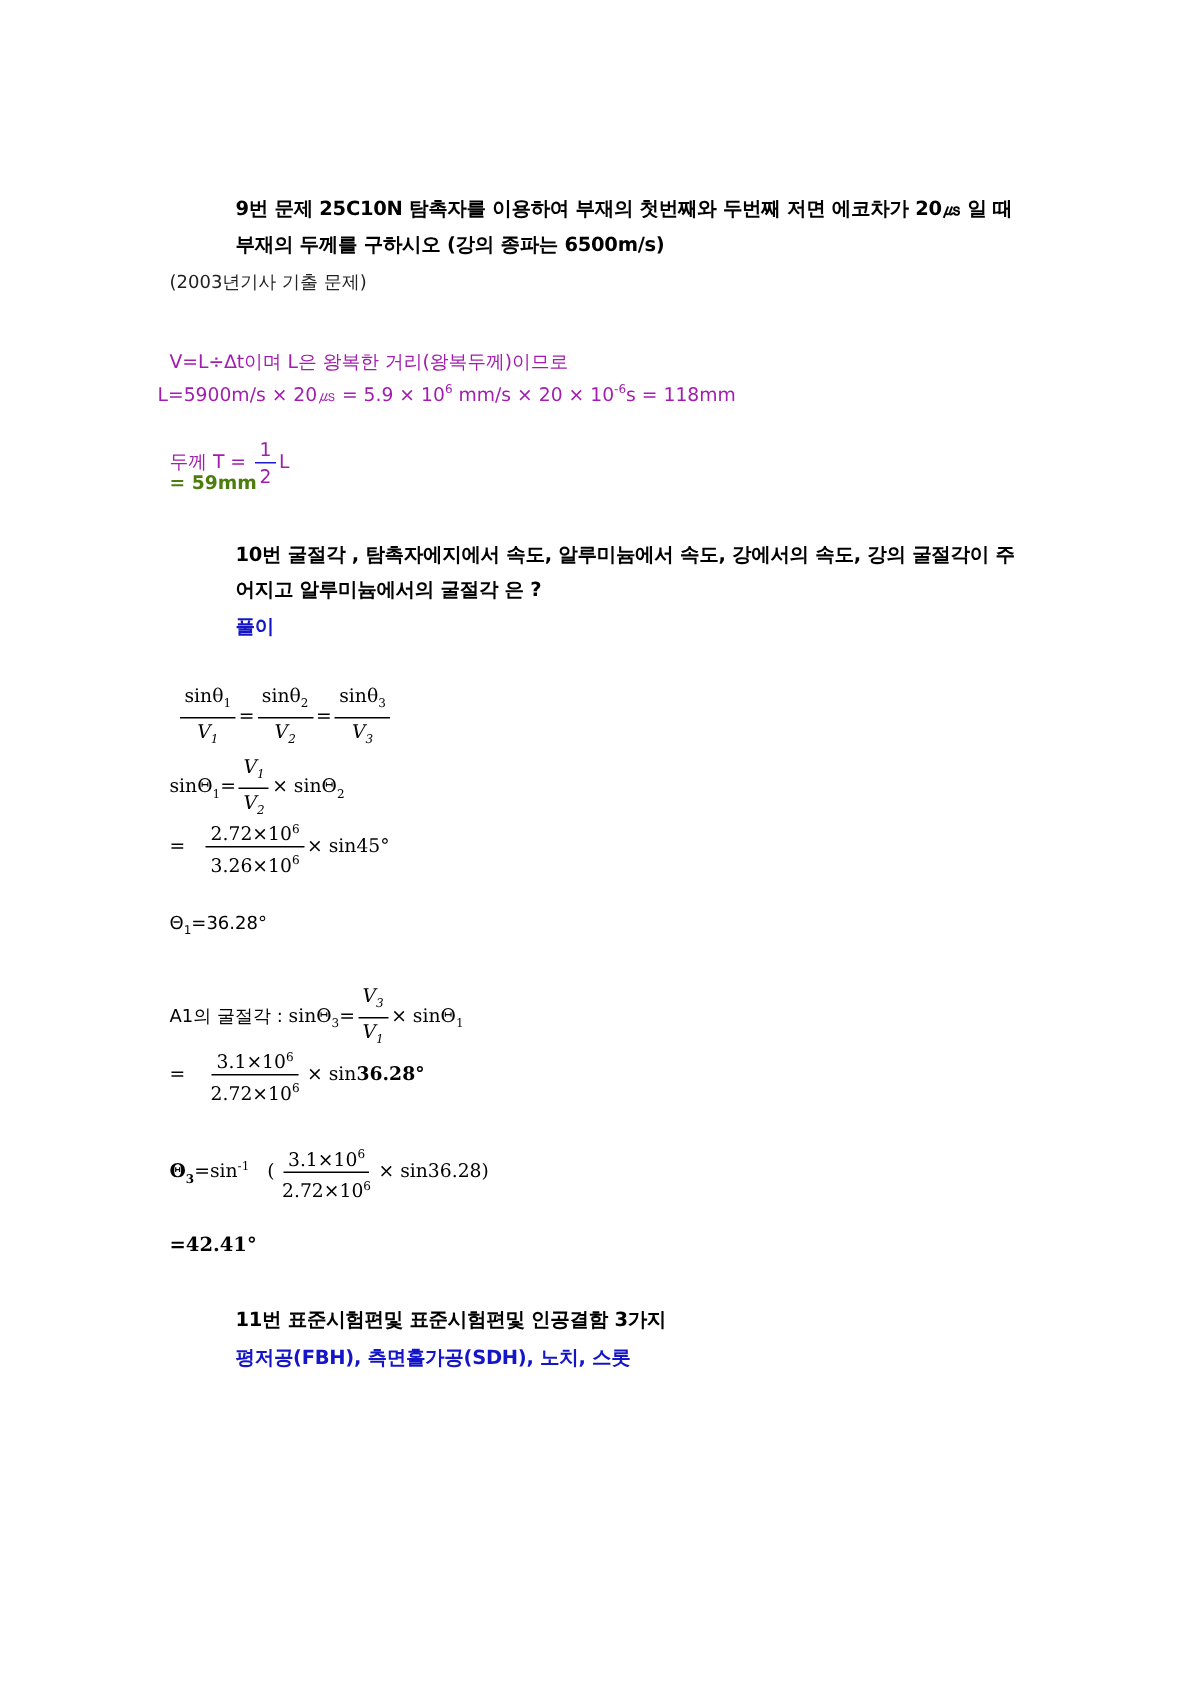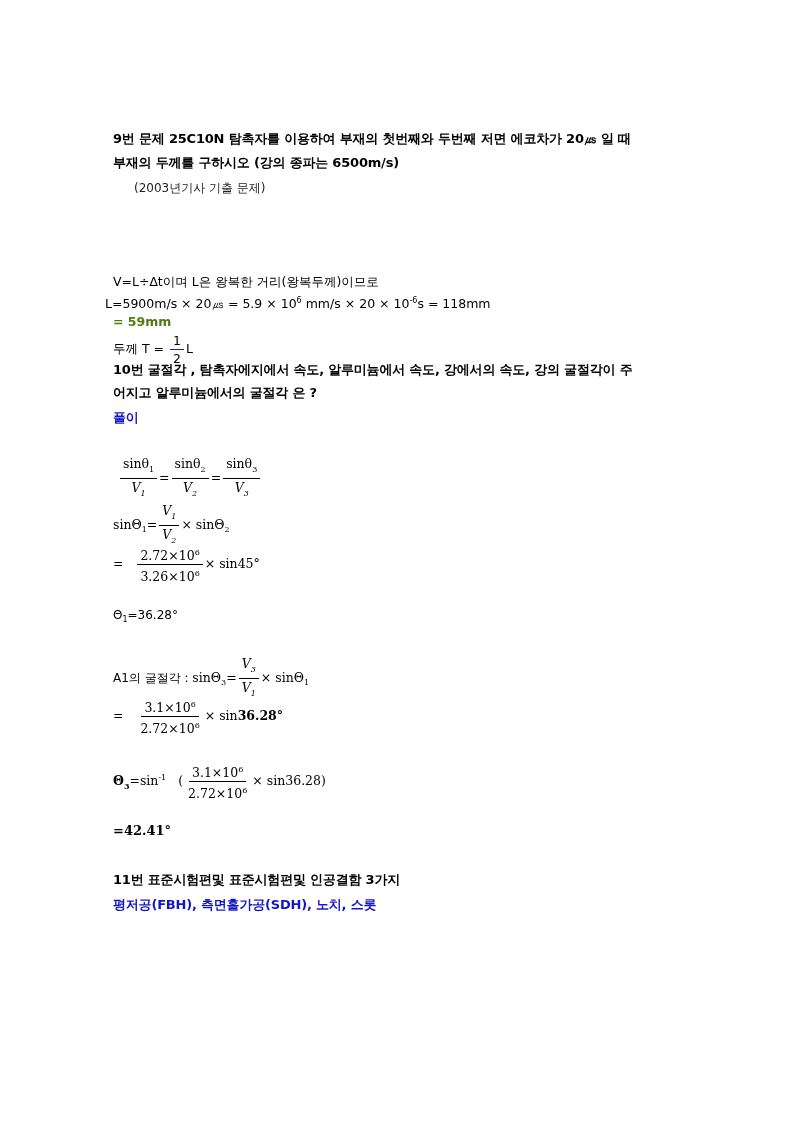--- a/index.html
+++ b/index.html
@@ -1,21 +1,21 @@
 <!DOCTYPE html>
 <html><head>
   <meta charset="utf-8">
   <style>
     html, body { margin: 0; padding: 0; background: #ffffff; }
     body { width: 794px; height: 1123px; position: relative; overflow: hidden; font-family: "DejaVu Sans", sans-serif; color: #000; }
     .abs { position: absolute; white-space: nowrap; }
     .bold { font-weight: bold; }
-    .q { font-size: 13px; font-weight: bold; color: #000; letter-spacing: -0.2px; }
-    .note { font-size: 12px; color: #222; margin-left: 21px; }
-    .blue { color: #000000; margin-top: 41px; }
+    .q { font-size: 13px; font-weight: bold; color: #000; letter-spacing: -0.2px; margin-left: 44px; }
+    .note { font-size: 12px; color: #222; }
+    .blue { color: #a21caf; }
     .blue-b { color: #1414c8; font-weight: bold; }
     .red-b { color: #4d7c0f; font-weight: bold; }
     .ln { font-size: 12.5px; }
     .math { font-family: "DejaVu Serif", serif; font-size: 12.5px; color: #000; }
     .frac { display: inline-flex; flex-direction: column; align-items: center; vertical-align: middle; margin: 0 2px; }
     .frac .num { padding: 0 3px 1px 3px; border-bottom: 1px solid #000; line-height: 15px; }
     .frac .den { padding: 1px 3px 0 3px; line-height: 15px; }
     .frac.blue-f .num { border-bottom-color: #1a1ad0; }
     .it { font-style: italic; }
     sub, sup { font-size: 8px; }

